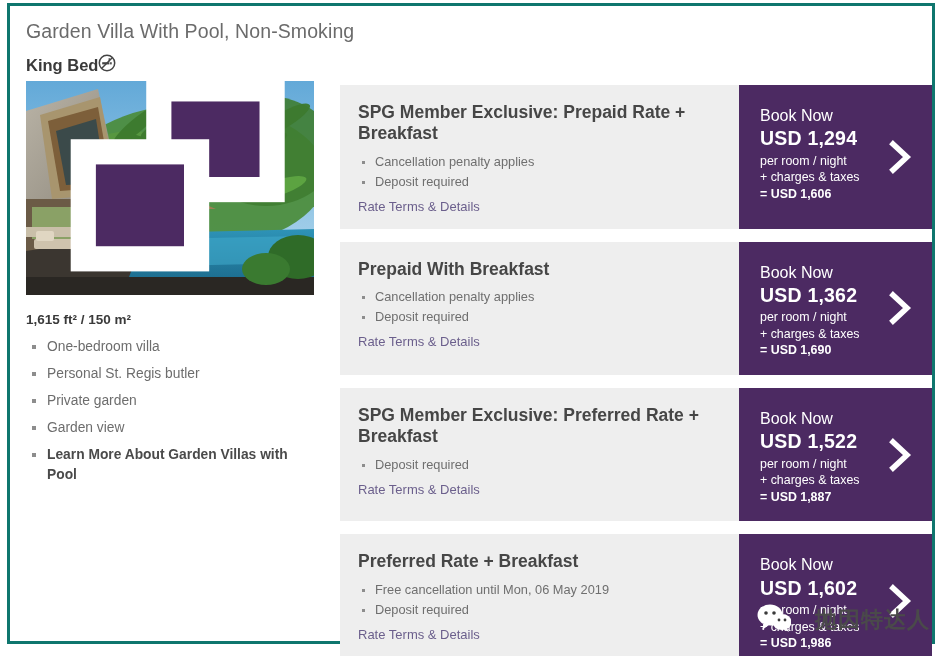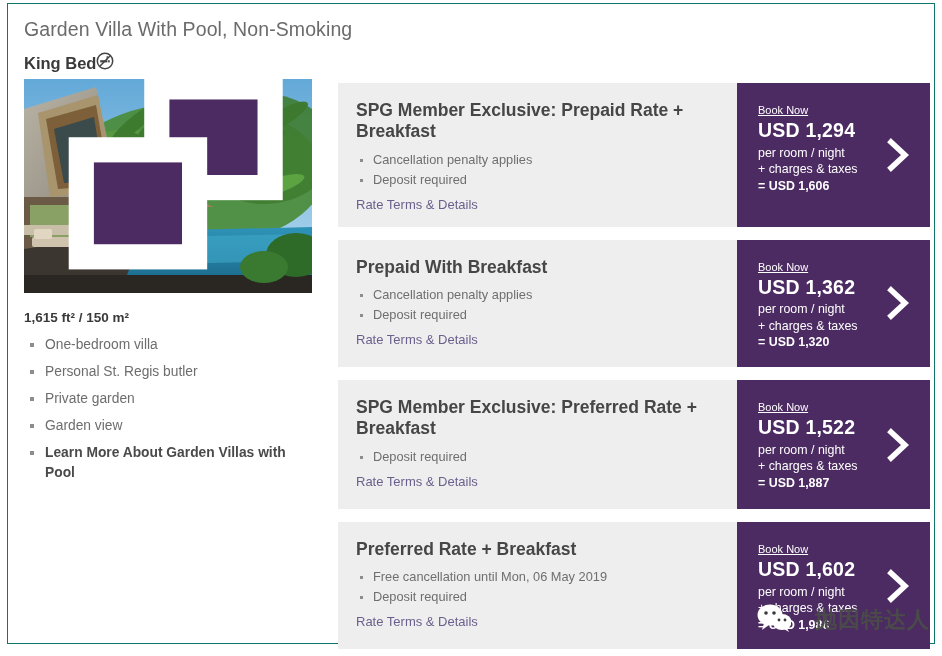--- a/index.html
+++ b/index.html
@@ -19,21 +19,21 @@
     background: #ffffff;
   }
 
   .content-card {
     position: absolute;
     left: 7px;
     top: 3px;
     width: 928px;
     height: 641px;
     background: #ffffff;
-    border: 1px solid #0f766e;
+    border: 3px solid #0f766e;
   }
 
   
   .room-title {
     position: absolute;
     left: 16px;
     top: 14px;
     font-size: 19.5px;
     font-weight: 400;
     color: #6b6b6b;
@@ -184,25 +184,24 @@
   .book-panel {
     position: relative;
     width: 193px;
     background: #4c2a62;
     color: #ffffff;
     padding: 21px 16px 16px 21px;
     flex-shrink: 0;
   }
 
   .book-now {
-    font-size: 11px;
+    font-size: 16px;
     font-weight: 400;
     line-height: 1.2;
     margin-bottom: 1px;
-    text-decoration: underline;
   }
 
   .book-price {
     font-size: 19.5px;
     font-weight: bold;
     letter-spacing: 0.2px;
     line-height: 1.25;
     margin-bottom: 2px;
   }
 
@@ -401,21 +400,21 @@
             <li>Cancellation penalty applies</li>
             <li>Deposit required</li>
           </ul>
           <span class="rate-terms-link">Rate Terms &amp; Details</span>
         </div>
         <div class="book-panel">
           <div class="book-now">Book Now</div>
           <div class="book-price">USD 1,362</div>
           <div class="book-sub">per room / night</div>
           <div class="book-sub">+ charges &amp; taxes</div>
-          <div class="book-total">= USD 1,320</div>
+          <div class="book-total">= USD 1,690</div>
           <span class="chevron">
             <svg width="26" height="34" viewBox="0 0 26 34">
                 <polyline points="5,4 19,17 5,30" fill="none" stroke="#ffffff" stroke-width="5.5" stroke-linecap="square"></polyline>
               </svg>
           </span>
         </div>
       </div>
 
       <div class="rate-row h-tall">
         <div class="rate-info">

